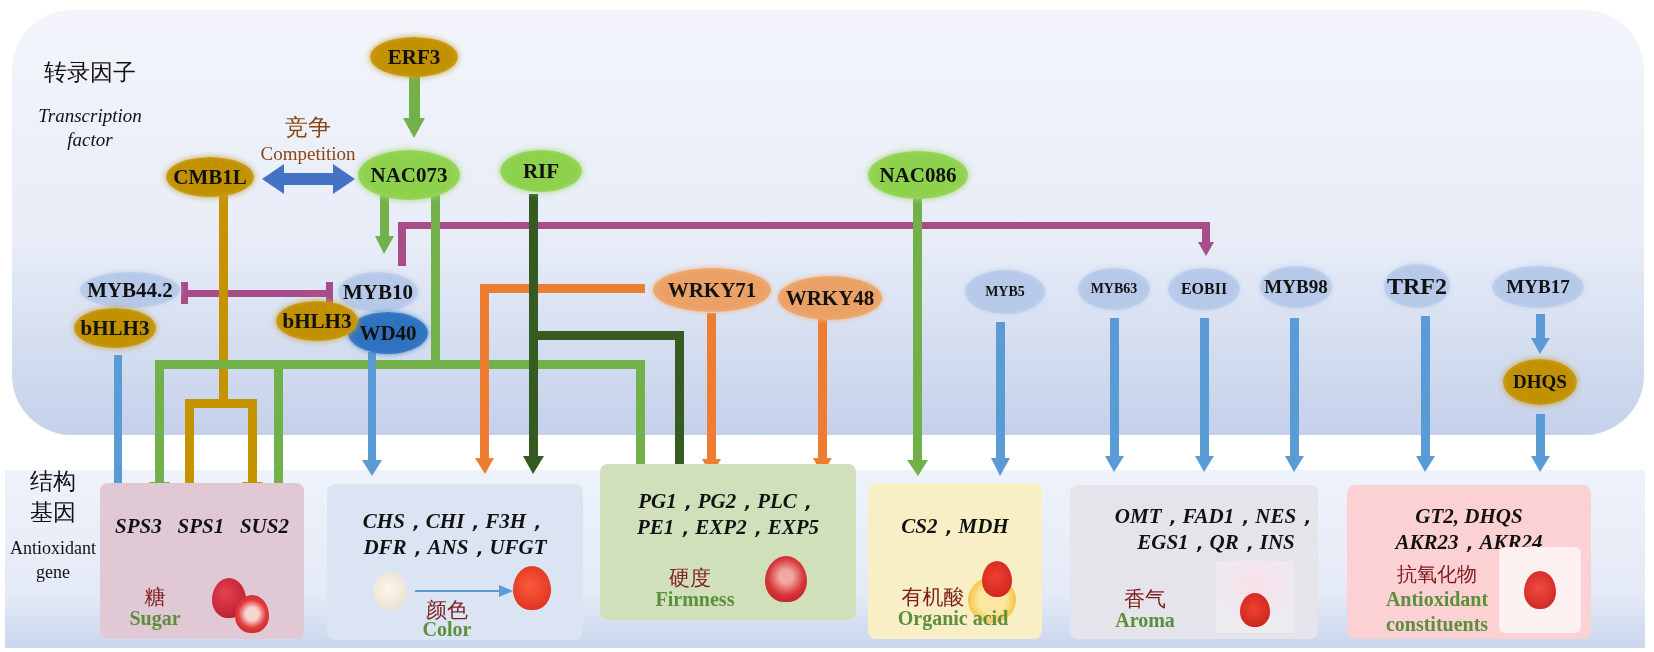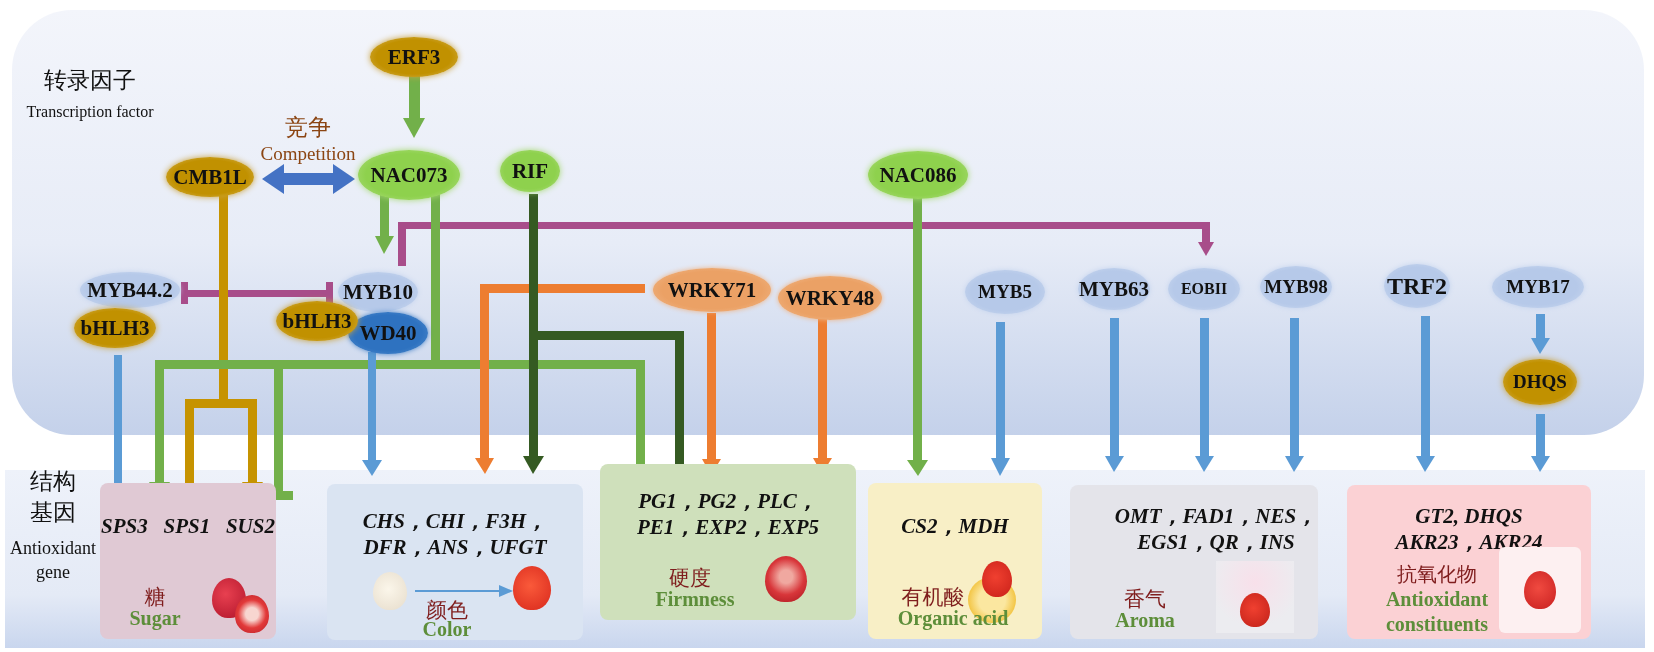--- a/index.html
+++ b/index.html
@@ -24,22 +24,22 @@
   .fruit{position:absolute;border-radius:50% 50% 46% 46%/55% 55% 45% 45%;}
   svg.wires{position:absolute;left:0;top:0;}
 </style>
 </head>
 <body>
 
 <div class="top-panel"></div>
 <div class="bottom-panel"></div>
 
 <div class="side-label" style="left:40px;top:57px;width:100px;">
-  <div class="zh" style="font-size:23px;margin-top:8px;">转录因子</div>
-  <div style="font-size:16px;line-height:24px;width:130px;margin-left:-15px;margin-top:4px;">Transcription factor</div>
+  <div class="zh" style="font-size:23px;">转录因子</div>
+  <div style="font-size:19px;line-height:24px;width:130px;margin-left:-15px;margin-top:16px;font-style:italic;">Transcription factor</div>
 </div>
 <div class="side-label" style="left:8px;top:466px;width:90px;">
   <div class="zh" style="font-size:23px;line-height:31px;width:52px;margin:0 auto;">结构基因</div>
   <div style="font-size:18px;line-height:24px;margin-top:8px;">Antioxidant gene</div>
 </div>
 
 <svg class="wires" width="1654" height="652">
   <defs>
     <marker id="ah-g" markerWidth="4" markerHeight="4" refX="2" refY="2" orient="auto">
         <path d="M0,0 L4,2 L0,4z" fill="#72b04a"></path>
@@ -168,21 +168,21 @@
 
 <div class="node n-gold" style="left:370px;top:37px;width:88px;height:40px;">
     <span>ERF3</span>
   </div>
 <div class="node n-green" style="left:358px;top:150px;width:102px;height:50px;">
     <span>NAC073</span>
   </div>
 <div class="node n-gold" style="left:166px;top:157px;width:88px;height:40px;">
     <span>CMB1L</span>
   </div>
-<div class="node n-green" style="left:500px;top:150px;width:60px;height:42px;">
+<div class="node n-green" style="left:500px;top:150px;width:82px;height:42px;">
     <span>RIF</span>
   </div>
 <div class="node n-green" style="left:868px;top:151px;width:100px;height:48px;">
     <span>NAC086</span>
   </div>
 
 <div class="node n-blue" style="left:80px;top:272px;width:100px;height:36px;">
     <span>MYB44.2</span>
   </div>
 <div class="node n-gold" style="left:74px;top:308px;width:82px;height:40px;">
@@ -198,43 +198,43 @@
     <span>bHLH3</span>
   </div>
 
 <div class="node n-orange" style="left:653px;top:268px;width:118px;height:44px;">
     <span>WRKY71</span>
   </div>
 <div class="node n-orange" style="left:778px;top:276px;width:104px;height:44px;">
     <span>WRKY48</span>
   </div>
 
-<div class="node n-blue" style="left:965px;top:270px;width:80px;height:44px;font-size:19px;">
+<div class="node n-blue" style="left:965px;top:270px;width:80px;height:44px;font-size:14px;">
     <span>MYB5</span>
   </div>
-<div class="node n-blue" style="left:1078px;top:268px;width:72px;height:42px;font-size:21px;">
+<div class="node n-blue" style="left:1078px;top:268px;width:72px;height:42px;font-size:14px;">
     <span>MYB63</span>
   </div>
 <div class="node n-blue" style="left:1168px;top:268px;width:72px;height:42px;font-size:16px;">
     <span>EOBII</span>
   </div>
 <div class="node n-blue" style="left:1260px;top:266px;width:72px;height:42px;font-size:19px;">
     <span>MYB98</span>
   </div>
 <div class="node n-blue" style="left:1384px;top:264px;width:66px;height:44px;font-size:24px;">
     <span>TRF2</span>
   </div>
 <div class="node n-blue" style="left:1492px;top:266px;width:92px;height:42px;font-size:19px;">
     <span>MYB17</span>
   </div>
 <div class="node n-gold" style="left:1503px;top:359px;width:74px;height:46px;font-size:19px;">
     <span>DHQS</span>
   </div>
 
-<div class="box" style="left:100px;top:483px;width:176px;height:156px;background:#e0c9d4;">
+<div class="box" style="left:100px;top:483px;width:204px;height:156px;background:#e0c9d4;">
   <div class="genes" style="top:30px;white-space:pre;">SPS3   SPS1   SUS2</div>
   <div class="cat-zh" style="left:30px;width:50px;top:100px;">糖</div>
   <div class="cat-en" style="left:20px;width:70px;top:124px;">Sugar</div>
   <div class="fruit" style="left:112px;top:95px;width:34px;height:40px;background:radial-gradient(circle at 40% 40%,#e84050,#b0142a);"></div>
   <div class="fruit" style="left:135px;top:112px;width:34px;height:38px;background:radial-gradient(circle at 50% 50%,#f8d6d0 25%,#e23a3a 55%,#b81e28 100%);"></div>
 </div>
 
 <div class="box" style="left:327px;top:484px;width:256px;height:156px;background:#dae4f2;">
   <div class="genes" style="top:24px;">
     <div>CHS，CHI，F3H，</div>

